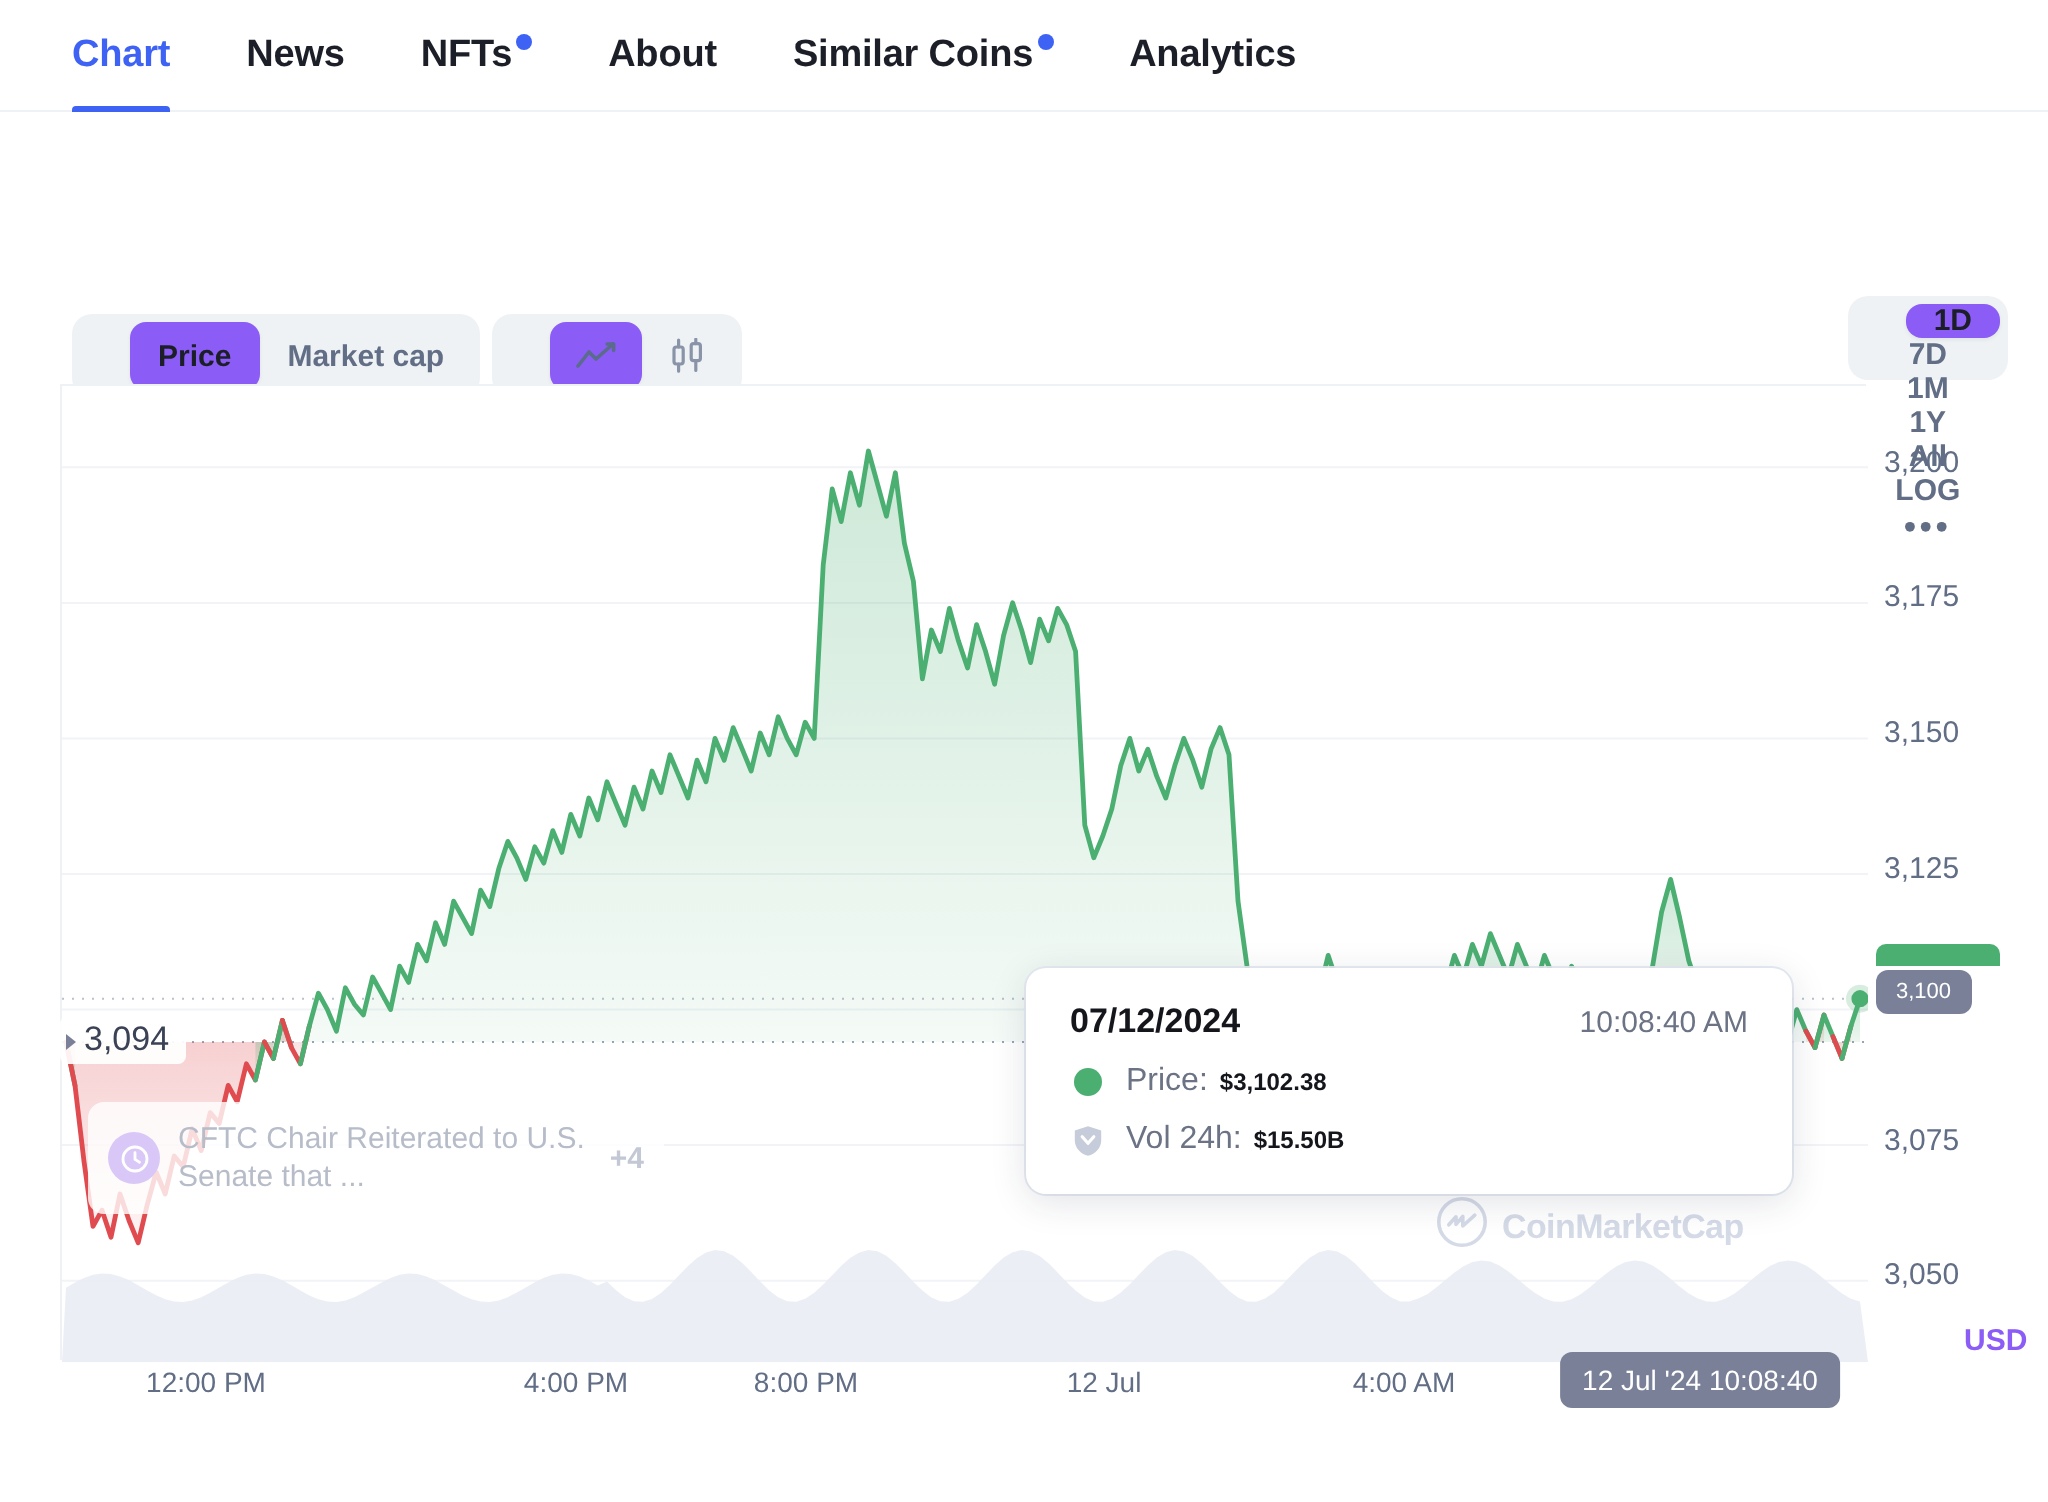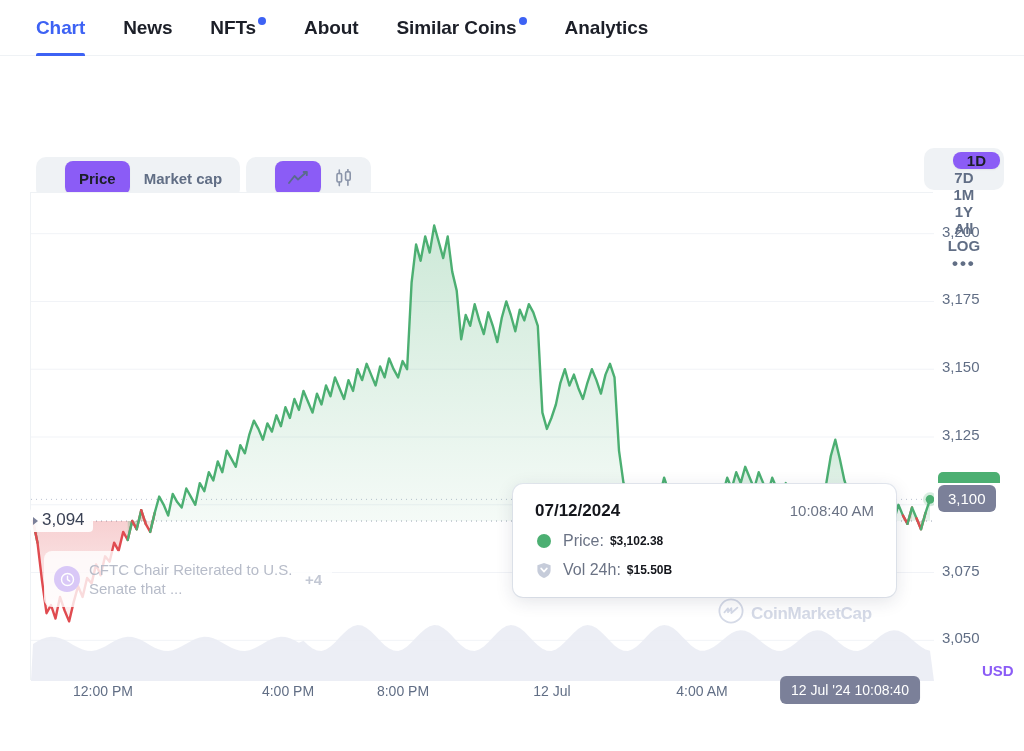--- a/index.html
+++ b/index.html
@@ -70,21 +70,21 @@
   .chartwrap svg { display:block; }
 
   
   .yaxis { position:absolute; left:936px; top:192px; width:88px; height:488px; }
   .ytick {
     position:absolute; left:6px; font-size:15px; color:#616e85; font-weight:400;
     white-space:nowrap;
   }
   .ycur {
     position:absolute; left:2px; display:flex; align-items:center; justify-content:center;
-    background:#7b8099; color:#fff; font-size:15px; font-weight:500;
+    background:#7b8099; color:#fff; font-size:11px; font-weight:500;
     border-radius:6px; padding:5px 10px; white-space:nowrap;
   }
   .ycur-cap {
     position:absolute; left:2px; background:#4caf72; border-radius:5px 5px 0 0;
   }
   .usdlabel {
     position:absolute; left:18px; font-size:15px; font-weight:700; color:#8b5cf6;margin-left:28px;
   }
 
   

